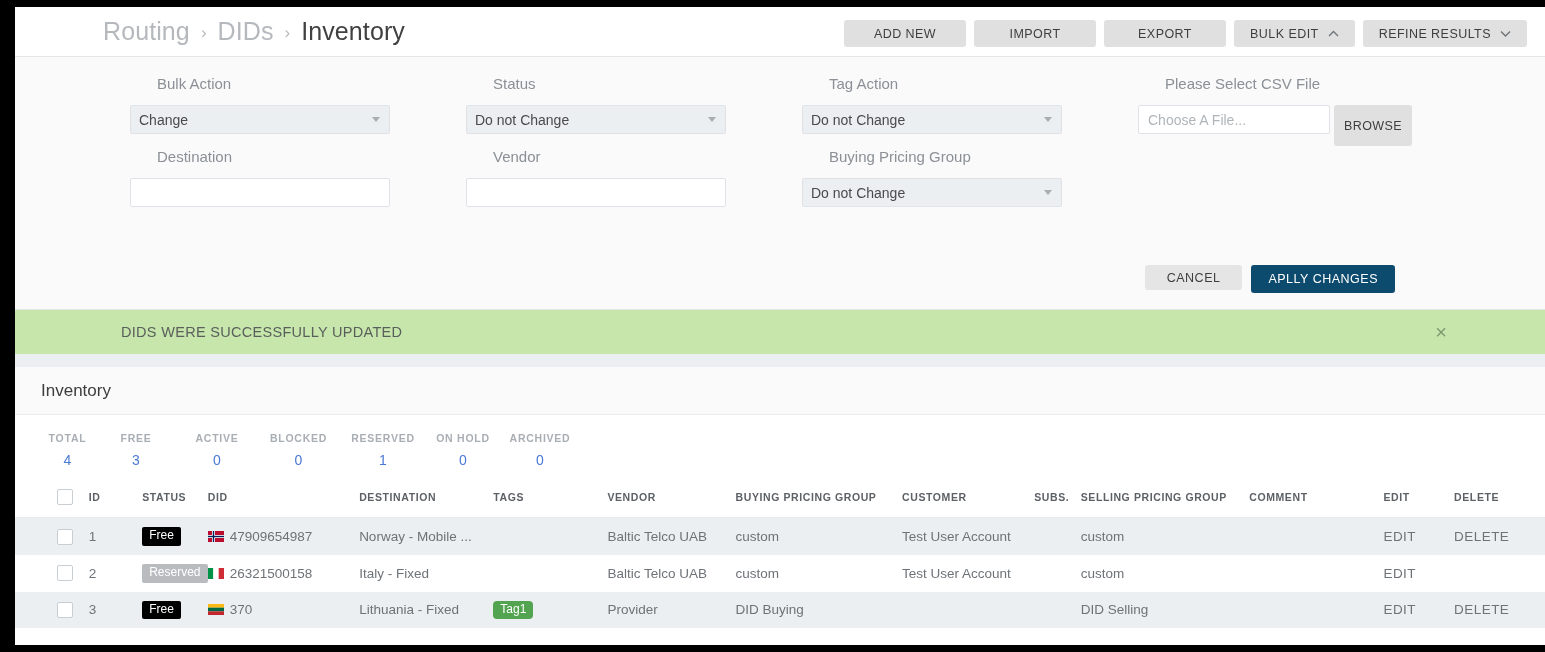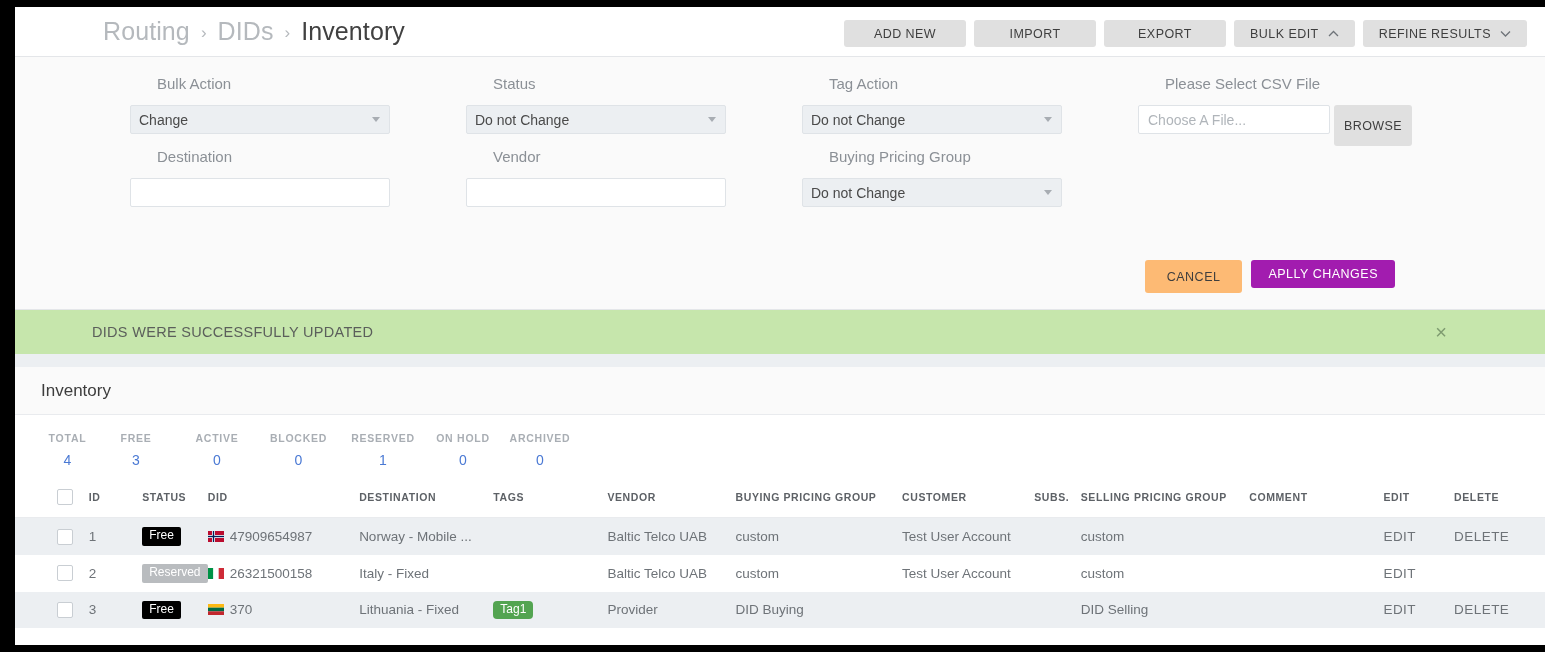--- a/index.html
+++ b/index.html
@@ -154,52 +154,52 @@
     cursor: pointer;
   }
   .panel-actions {
     position: absolute;
     right: 150px;
     bottom: 16px;
     display: flex;
     gap: 9px;
   }
   .btn-cancel {
-    background: #fdba74;
+    background: #e5e5e5;
     border: none;
     border-radius: 3px;
-    height: 33px;
+    height: 25px;
     padding: 0 22px;
     font-size: 12.5px;
     letter-spacing: .5px;
     color: #3e3e3e;
     font-family: "Liberation Sans", sans-serif;
     cursor: pointer;
   }
   .btn-apply {
-    background: #a21caf;
+    background: #0c4a6e;
     border: none;
     border-radius: 3px;
     height: 28px;
     padding: 0 17px;
     font-size: 12.5px;
     letter-spacing: .5px;
     color: #ffffff;
     font-family: "Liberation Sans", sans-serif;
     cursor: pointer;
   }
 
   
   .alert {
     background: #c6e6ac;
     height: 44px;
     display: flex;
     align-items: center;
     position: relative;
-    padding-left: 77px;
+    padding-left: 106px;
   }
   .alert-text {
     font-size: 14.5px;
     color: #5b5f5b;
     letter-spacing: .3px;
   }
   .alert-close {
     position: absolute;
     right: 98px;
     font-size: 20px;

